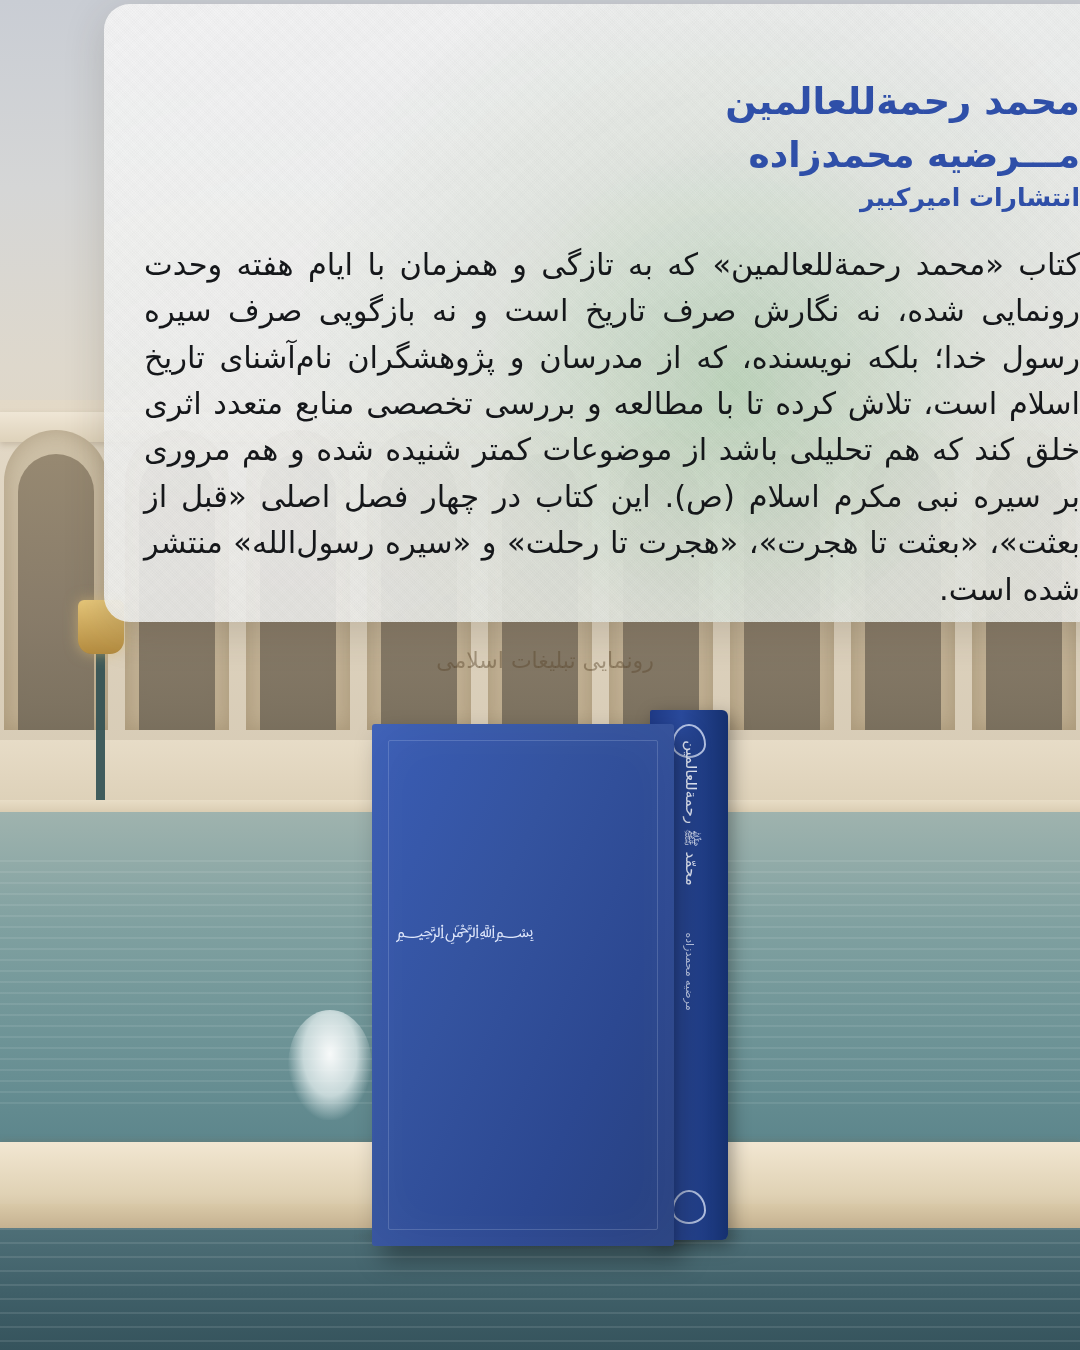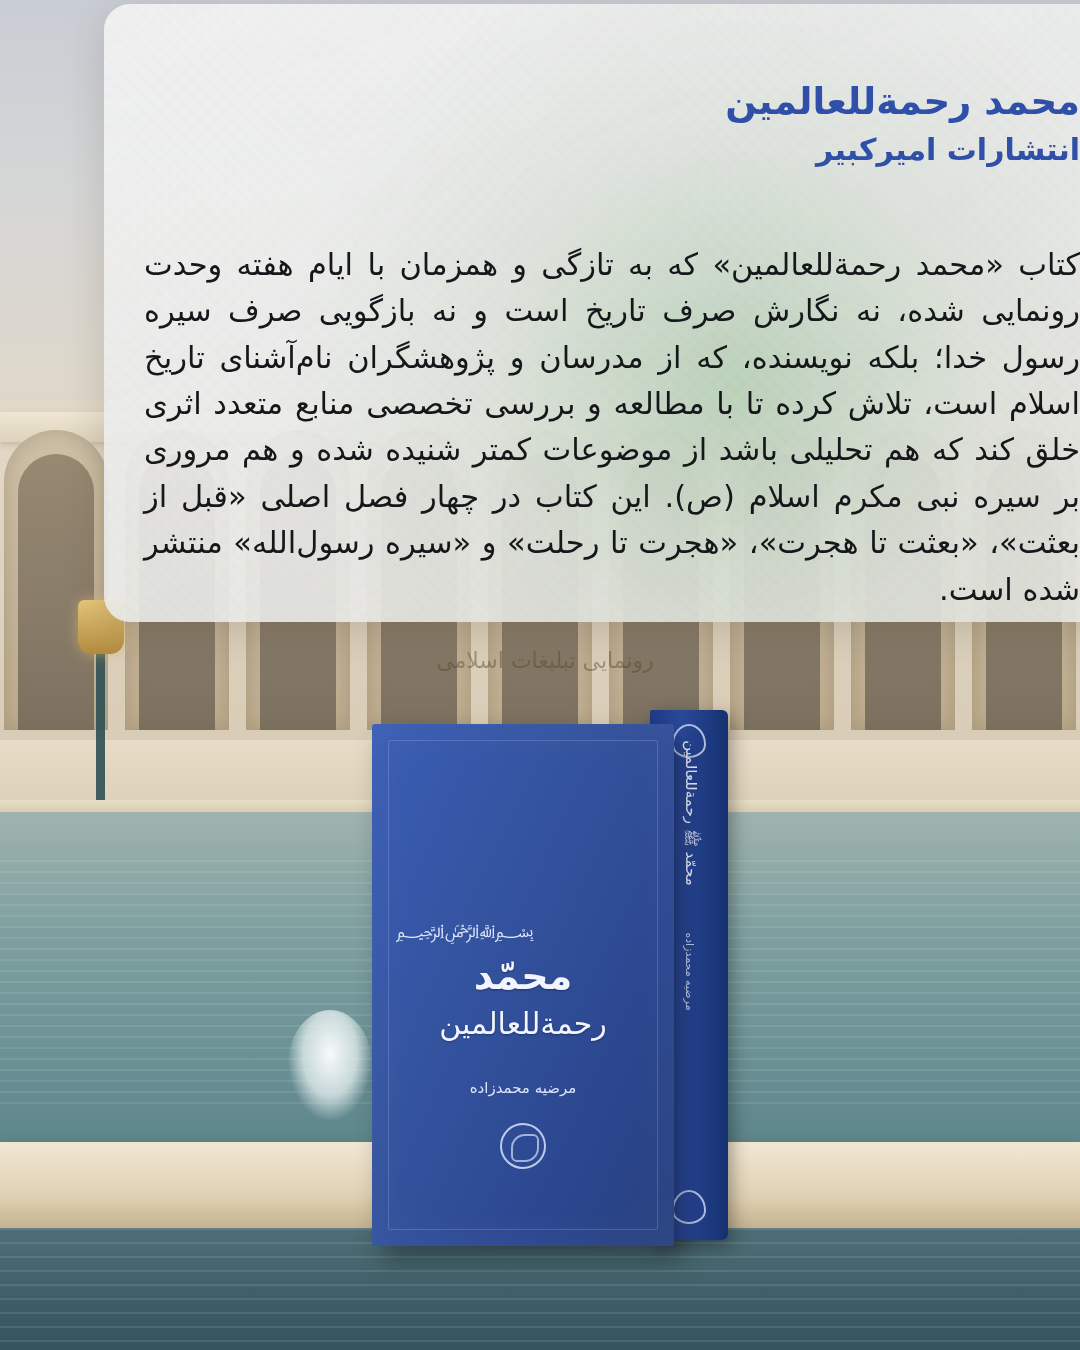--- a/index.html
+++ b/index.html
@@ -301,21 +301,21 @@
     color: #2f4fa8;
     font-weight: bold;
     line-height: 1.42;
     z-index: 2;
   }
   .head-line {
     font-size: 37px;
     letter-spacing: -0.3px;
   }
   .head-line.l2 { font-size: 36px; }
-  .head-line.l3 { font-size: 30px; }
+  .head-line.l3 { font-size: 25px; }
 
   .card-body {
     position: absolute;
     right: 40px; left: 40px; top: 238px;
     direction: rtl;
     text-align: justify;
     text-align-last: right;
     color: #15171a;
     font-size: 30.5px;
     line-height: 1.52;
@@ -358,30 +358,25 @@
   <div class="book">
     <div class="book-spine">
       <div class="spine-ornament-top"></div>
       <div class="spine-text">محمّد ﷺ رحمةللعالمین</div>
       <div class="spine-sub">مرضیه محمدزاده</div>
       <div class="spine-ornament-bottom"></div>
     </div>
     <div class="book-cover">
       <div class="cover-frame"></div>
       <div class="cover-mark">﷽</div>
-      <div class="cover-inner">
-        <div class="cover-title-1">محمّد</div>
-        <div class="cover-title-2">رحمةللعالمین</div>
-        <div class="cover-author">مرضیه محمدزاده</div>
-        <div class="cover-logo"></div>
-      </div>
     </div>
   </div>
 
   <div class="card">
     <div class="card-head">
       <div class="head-line l1">محمد رحمةللعالمین</div>
+      <div class="head-line l2">مـــرضیه محمدزاده</div>
       <div class="head-line l3">انتشارات امیرکبیر</div>
     </div>
     <div class="card-body">کتاب «محمد رحمةللعالمین» که به تازگی و همزمان با ایام هفته وحدت رونمایی شده، نه نگارش صرف تاریخ است و نه بازگویی صرف سیره رسول خدا؛ بلکه نویسنده، که از مدرسان و پژوهشگران نام‌آشنای تاریخ اسلام است، تلاش کرده تا با مطالعه و بررسی تخصصی منابع متعدد اثری خلق کند که هم تحلیلی باشد از موضوعات کمتر شنیده شده و هم مروری بر سیره نبی مکرم اسلام (ص). این کتاب در چهار فصل اصلی «قبل از بعثت»، «بعثت تا هجرت»، «هجرت تا رحلت» و «سیره رسول‌الله» منتشر شده است.</div>
   </div>
 
 </div>
 
 </body></html>

